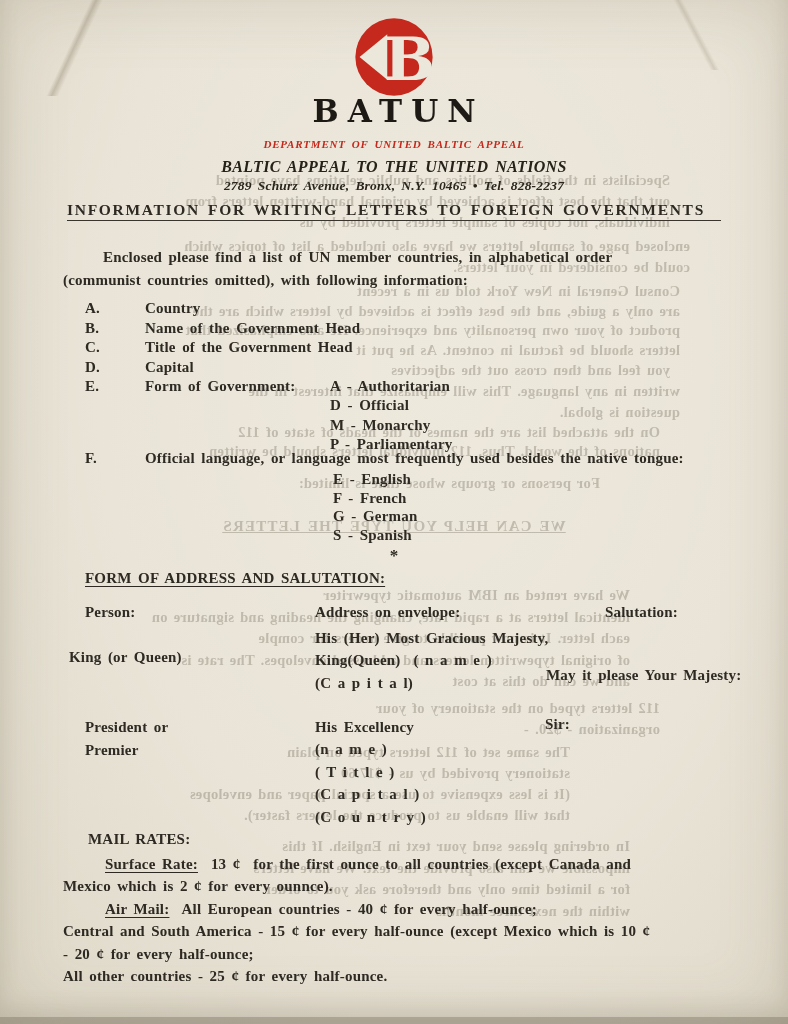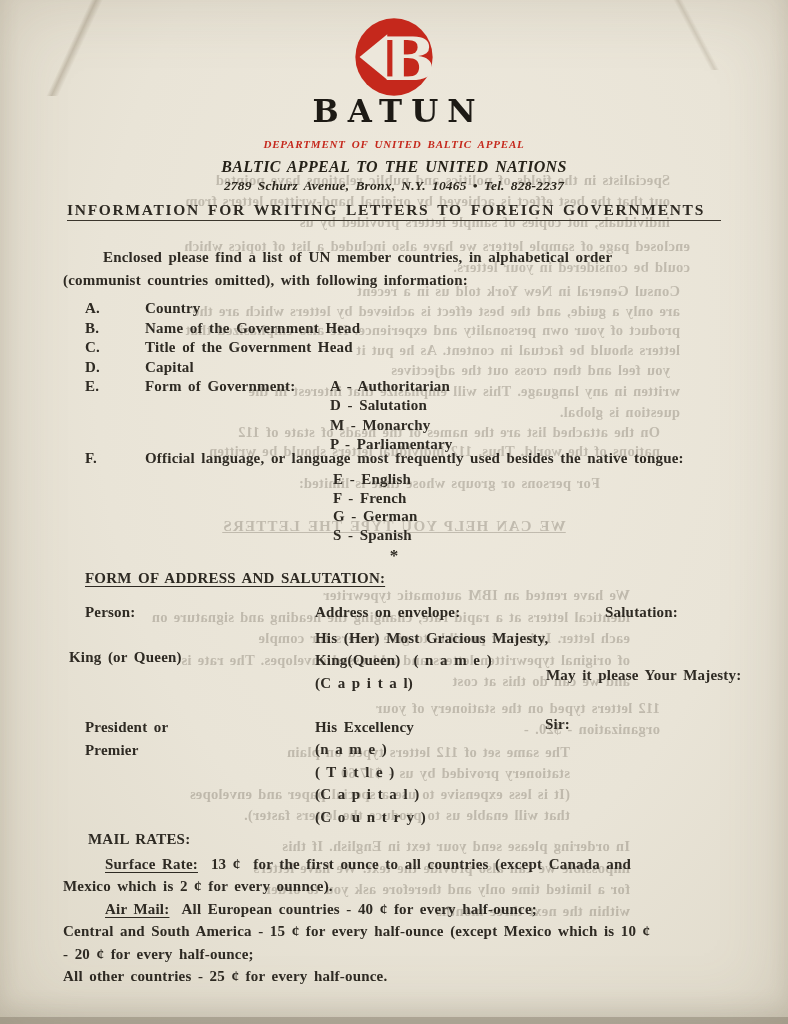--- a/index.html
+++ b/index.html
@@ -121,21 +121,21 @@
   <div class="abs list-main">
     <div><span class="lkey">A.</span><span>Country</span></div>
     <div><span class="lkey">B.</span><span>Name of the Government Head</span></div>
     <div><span class="lkey">C.</span><span>Title of the Government Head</span></div>
     <div><span class="lkey">D.</span><span>Capital</span></div>
     <div><span class="lkey">E.</span><span>Form of Government:</span></div>
   </div>
 
   <div class="abs gov-subs">
     <div>A - Authoritarian</div>
-    <div>D - Salutation</div>
+    <div>D - Official</div>
     <div>M - Monarchy</div>
     <div>P - Parliamentary</div>
   </div>
 
   <div class="abs f-row">
     <span class="lkey">F.</span><span>Official language,  or language most frequently used besides the native tongue:</span>
   </div>
 
   <div class="abs lang-subs">
     <div>E - English</div>

